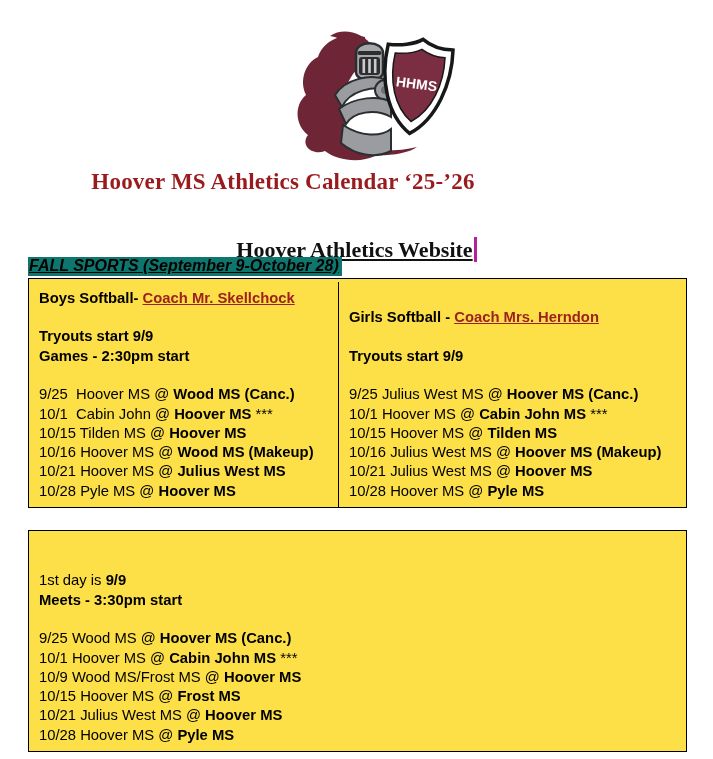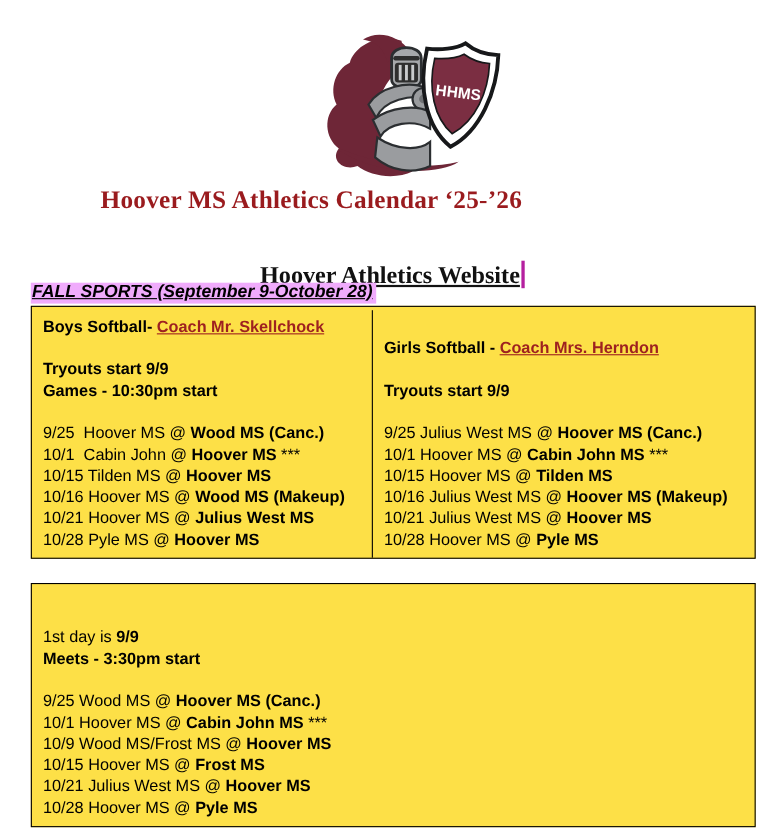--- a/index.html
+++ b/index.html
@@ -22,21 +22,21 @@
     font-family:"Liberation Serif", serif; font-weight:bold; font-size:22px; color:#111;margin-top:36px;
   }
   .site-link { color:#111; text-decoration:underline; cursor:pointer; }
   .caret {
     display:inline-block; width:3px; height:25px; background:#b5209f;
     vertical-align:-5px; margin-left:1px;
   }
   .fall-heading {
     position:absolute; left:28px; top:257px; display:inline-block;
     font-size:16px; font-weight:bold; font-style:italic; text-decoration:underline;
-    background:#f0abfc; padding:0 3px 1px 1px;
+    background:#0f766e; padding:0 3px 1px 1px;
   }
 
   
   .tbl {
     position:absolute; left:28px; width:659px; box-sizing:border-box;
     border:1.5px solid #000; display:flex; background:#fde047;align-items:flex-end;
   }
   .tbl1 { top:278px; height:230px; }
   .tbl2 { top:530px; height:222px; }
   .cell { padding:7px 8px 6px 10px; font-size:14.8px; line-height:19.3px; box-sizing:border-box; }
@@ -84,21 +84,21 @@
 <div class="website"><a class="site-link">Hoover Athletics Website</a><span class="caret"></span></div>
 
 <div class="fall-heading">FALL SPORTS (September 9-October 28)</div>
 
 <div class="tbl tbl1">
 
   <div class="cell cell-left">
     <div class="line"><b>Boys Softball- </b><a class="coach">Coach Mr. Skellchock</a></div>
     <div class="line"></div>
     <div class="line"><b>Tryouts start 9/9</b></div>
-    <div class="line"><b>Games - 10:30pm start</b></div>
+    <div class="line"><b>Games - 2:30pm start</b></div>
     <div class="line"></div>
     <div class="line"><span>9/25  Hoover MS @ </span><b>Wood MS (Canc.)</b><span></span></div>
     <div class="line"><span>10/1  Cabin John @ </span><b>Hoover MS</b><span> ***</span></div>
     <div class="line"><span>10/15 Tilden MS @ </span><b>Hoover MS</b><span></span></div>
     <div class="line"><span>10/16 Hoover MS @ </span><b>Wood MS (Makeup)</b><span></span></div>
     <div class="line"><span>10/21 Hoover MS @ </span><b>Julius West MS</b><span></span></div>
     <div class="line"><span>10/28 Pyle MS @ </span><b>Hoover MS</b><span></span></div>
   </div>
 
   <div class="cell cell-right">

